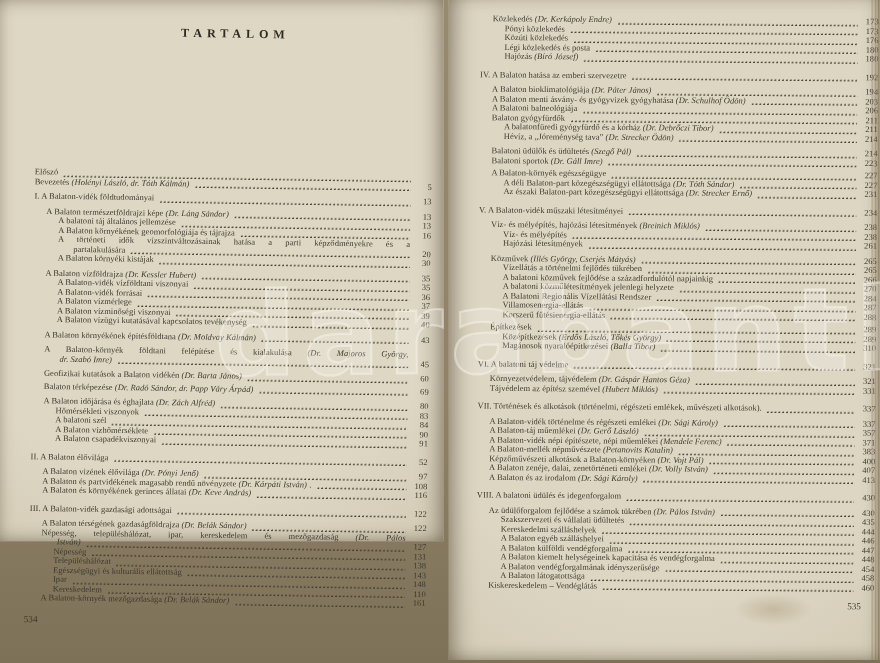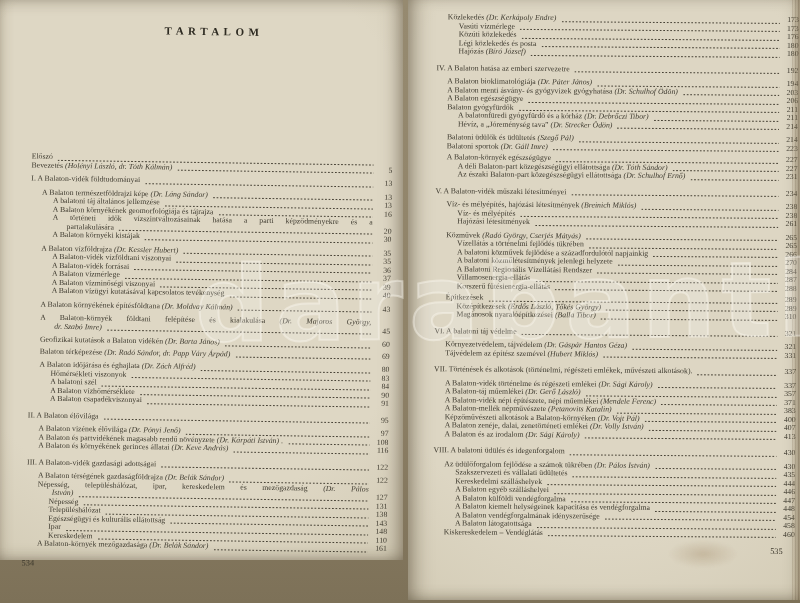--- a/index.html
+++ b/index.html
@@ -1,20 +1,20 @@
 <!DOCTYPE html>
 <html style="--paper: #ded7c4; --paper2: #ddd6c3; --ink: #3c382d; --ink-dark: #2e2b22;"><head>
 <meta charset="utf-8">
 <style>
   html,body{margin:0;padding:0;}
   .photo{position:relative;width:800px;height:603px;overflow:hidden;
     background:linear-gradient(180deg,#968a70 0%,#8f8268 60%,#7d7158 100%);
     font-family:"Liberation Serif","DejaVu Serif",serif;}
   .page{position:absolute;top:0;}
-  .page-left{left:0;width:403px;height:560px;
+  .page-left{left:0;width:403px;height:492px;
     background:radial-gradient(115% 92% at 45% 40%, var(--paper) 55%, #cdc5ae 92%, #c0b79e 100%);
     box-shadow:inset -14px 0 18px -10px rgba(80,68,48,.55),
                inset 0 -10px 14px -8px rgba(80,68,48,.35),
                inset 0 12px 14px -10px rgba(80,68,48,.25),
                inset 10px 0 14px -10px rgba(80,68,48,.30);}
   .page-right{left:408px;width:397px;height:600px;
     background:radial-gradient(115% 92% at 50% 40%, var(--paper2) 55%, #cfc7b0 90%, #bfb69d 100%);
     box-shadow:inset 16px 0 20px -12px rgba(80,68,48,.60),
                inset -12px 0 16px -8px rgba(70,58,40,.50),
                inset 0 -10px 14px -8px rgba(80,68,48,.30);}
@@ -183,21 +183,21 @@
             <span class="pg">90</span>
           </div>
           <div class="trow lvl2">
             <span class="lbl">A Balaton csapadékviszonyai</span>
             <span class="dots"></span>
             <span class="pg">91</span>
           </div>
           <div class="trow lvl0 gap3">
             <span class="lbl">II. A Balaton élővilága</span>
             <span class="dots"></span>
-            <span class="pg">95</span>
+            <span class="pg">52</span>
           </div>
           <div class="trow lvl1 gap2">
             <span class="lbl">A Balaton vizének élővilága <i>(Dr. Pónyi Jenő)</i></span>
             <span class="dots"></span>
             <span class="pg">97</span>
           </div>
           <div class="trow lvl1">
             <span class="lbl">A Balaton és partvidékének magasabb rendű növényzete <i>(Dr. Kárpáti István)</i> .</span>
             <span class="dots"></span>
             <span class="pg">108</span>
@@ -262,21 +262,21 @@
 
   <div class="page page-right">
     <div class="inner inner-right">
       <div class="toc-list">
           <div class="trow lvl1">
             <span class="lbl">Közlekedés <i>(Dr. Kerkápoly Endre)</i></span>
             <span class="dots"></span>
             <span class="pg">173</span>
           </div>
           <div class="trow lvl2">
-            <span class="lbl">Vasúti vízmérlege</span>
+            <span class="lbl">Pónyi közlekedés</span>
             <span class="dots"></span>
             <span class="pg">173</span>
           </div>
           <div class="trow lvl2">
             <span class="lbl">Közúti közlekedés</span>
             <span class="dots"></span>
             <span class="pg">176</span>
           </div>
           <div class="trow lvl2">
             <span class="lbl">Légi közlekedés és posta</span>
@@ -297,21 +297,21 @@
             <span class="lbl">A Balaton bioklimatológiája <i>(Dr. Páter János)</i></span>
             <span class="dots"></span>
             <span class="pg">194</span>
           </div>
           <div class="trow lvl1">
             <span class="lbl">A Balaton menti ásvány- és gyógyvizek gyógyhatása <i>(Dr. Schulhof Ödön)</i></span>
             <span class="dots"></span>
             <span class="pg">203</span>
           </div>
           <div class="trow lvl1">
-            <span class="lbl">A Balaton egészségügye</span>
+            <span class="lbl">A Balatoni balneológiája</span>
             <span class="dots"></span>
             <span class="pg">206</span>
           </div>
           <div class="trow lvl1">
             <span class="lbl">Balaton gyógyfürdők</span>
             <span class="dots"></span>
             <span class="pg">211</span>
           </div>
           <div class="trow lvl2">
             <span class="lbl">A balatonfüredi gyógyfürdő és a kórház <i>(Dr. Debrőczi Tibor)</i></span>
@@ -337,21 +337,21 @@
             <span class="lbl">A Balaton-környék egészségügye</span>
             <span class="dots"></span>
             <span class="pg">227</span>
           </div>
           <div class="trow lvl2">
             <span class="lbl">A déli Balaton-part közegészségügyi ellátottsága <i>(Dr. Tóth Sándor)</i></span>
             <span class="dots"></span>
             <span class="pg">227</span>
           </div>
           <div class="trow lvl2">
-            <span class="lbl">Az északi Balaton-part közegészségügyi ellátottsága <i>(Dr. Schulhof Ernő)</i></span>
+            <span class="lbl">Az északi Balaton-part közegészségügyi ellátottsága <i>(Dr. Strecker Ernő)</i></span>
             <span class="dots"></span>
             <span class="pg">231</span>
           </div>
           <div class="trow lvl0 gap3">
             <span class="lbl">V. A Balaton-vidék műszaki létesítményei</span>
             <span class="dots"></span>
             <span class="pg">234</span>
           </div>
           <div class="trow lvl1 gap2">
             <span class="lbl">Víz- és mélyépítés, hajózási létesítmények <i>(Breinich Miklós)</i></span>
@@ -362,21 +362,21 @@
             <span class="lbl">Víz- és mélyépítés</span>
             <span class="dots"></span>
             <span class="pg">238</span>
           </div>
           <div class="trow lvl2">
             <span class="lbl">Hajózási létesítmények</span>
             <span class="dots"></span>
             <span class="pg">261</span>
           </div>
           <div class="trow lvl1 gap2">
-            <span class="lbl">Közművek <i>(Radó György, Cserjés Mátyás)</i></span>
+            <span class="lbl">Közművek <i>(Illés György, Cserjés Mátyás)</i></span>
             <span class="dots"></span>
             <span class="pg">265</span>
           </div>
           <div class="trow lvl2">
             <span class="lbl">Vízellátás a történelmi fejlődés tükrében</span>
             <span class="dots"></span>
             <span class="pg">265</span>
           </div>
           <div class="trow lvl2">
             <span class="lbl">A balatoni közművek fejlődése a századfordulótól napjainkig</span>

